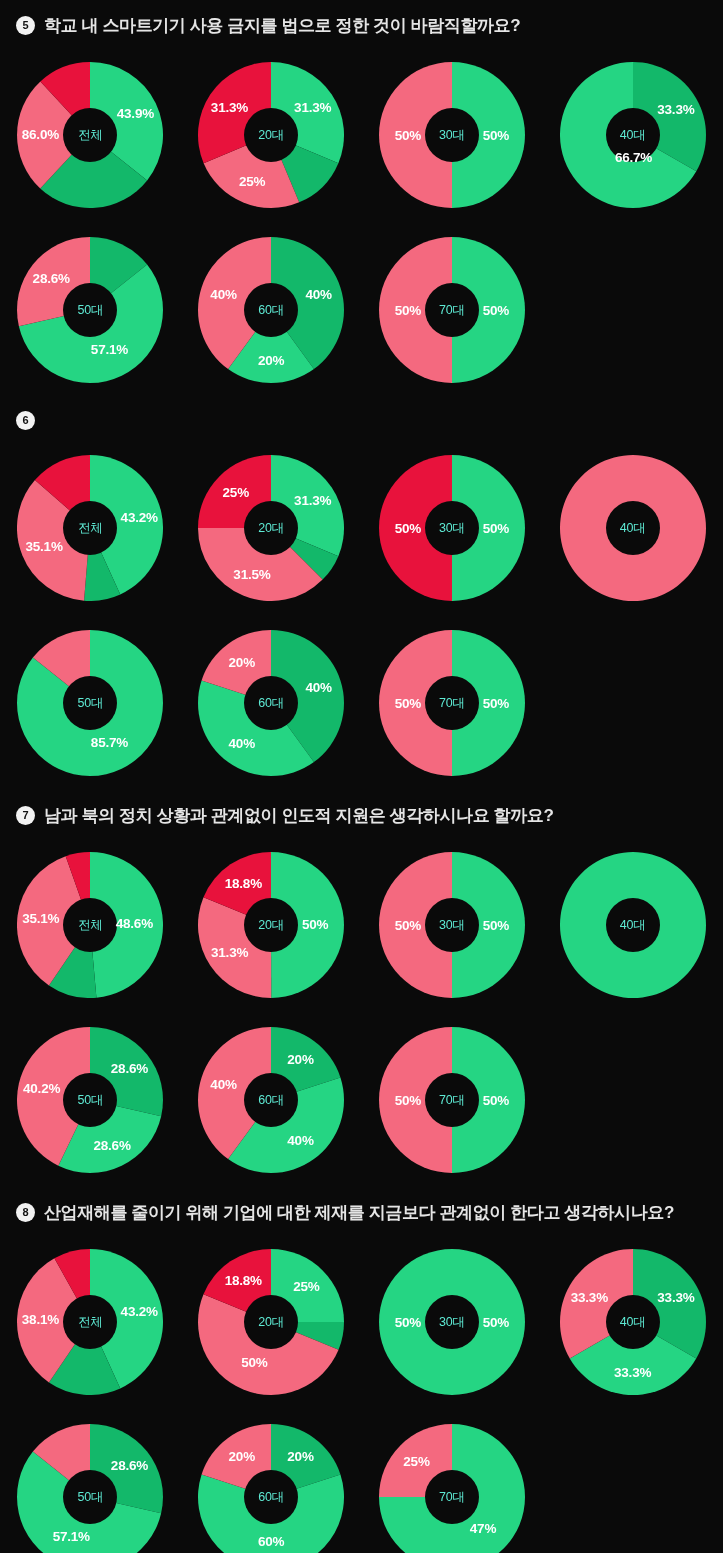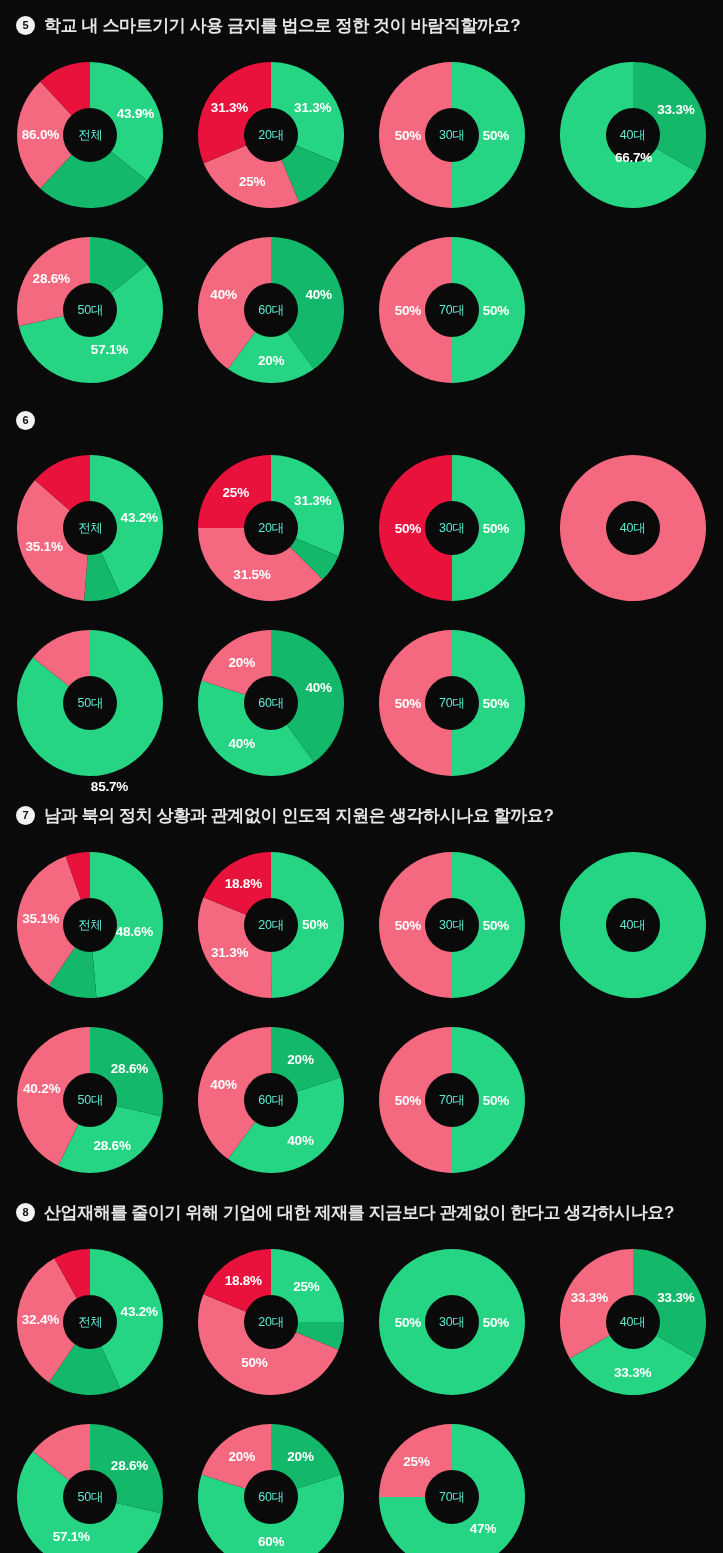--- a/index.html
+++ b/index.html
@@ -247,21 +247,21 @@
       </div>
       <div class="chart-row">
         <div class="chart-cell">
           <div class="donut-wrap">
             <svg class="donut-svg" viewBox="0 0 146 146">
               <path d="M 73 73 L 73 0 A 73 73 0 1 1 15.88547082790906 27.536492024367796 Z" fill="#25D583"></path>
               <path d="M 73 73 L 15.88547082790906 27.536492024367796 A 73 73 0 0 1 72.99999999999999 0 Z" fill="#F4697F"></path>
               <circle cx="73" cy="73" r="27" fill="#0a0a0a"></circle>
             </svg>
             <div class="donut-hole-label">50대</div>
-            <div class="seg-label" style="left: 92.1087px; top: 112.634px; margin-top: 44px;">85.7%</div>
+            <div class="seg-label" style="left: 92.1087px; top: 112.634px;">85.7%</div>
           </div>
         </div>
         <div class="chart-cell">
           <div class="donut-wrap">
             <svg class="donut-svg" viewBox="0 0 146 146">
               <path d="M 73 73 L 73 0 A 73 73 0 0 1 115.90832341735054 132.05824058937117 Z" fill="#13B86A"></path>
               <path d="M 73 73 L 115.90832341735054 132.05824058937117 A 73 73 0 0 1 3.5728743104537983 50.44175941062882 Z" fill="#25D583"></path>
               <path d="M 73 73 L 3.5728743104537983 50.44175941062882 A 73 73 0 0 1 72.99999999999999 0 Z" fill="#F4697F"></path>
               <circle cx="73" cy="73" r="27" fill="#0a0a0a"></circle>
             </svg>
@@ -295,21 +295,21 @@
         <div class="chart-cell">
           <div class="donut-wrap">
             <svg class="donut-svg" viewBox="0 0 146 146">
               <path d="M 73 73 L 73 0 A 73 73 0 0 1 79.41313734820426 145.7177534674516 Z" fill="#25D583"></path>
               <path d="M 73 73 L 79.41313734820426 145.7177534674516 A 73 73 0 0 1 31.96791341679444 133.376881922043 Z" fill="#13B86A"></path>
               <path d="M 73 73 L 31.96791341679444 133.376881922043 A 73 73 0 0 1 48.704173249822006 4.161690879820881 Z" fill="#F4697F"></path>
               <path d="M 73 73 L 48.704173249822006 4.161690879820881 A 73 73 0 0 1 73.00000000000006 0 Z" fill="#E8123C"></path>
               <circle cx="73" cy="73" r="27" fill="#0a0a0a"></circle>
             </svg>
             <div class="donut-hole-label">전체</div>
-            <div class="seg-label" style="left: 116.957px; top: 71.0654px; margin-top: 8px;">48.6%</div>
+            <div class="seg-label" style="left: 116.957px; top: 71.0654px;">48.6%</div>
             <div class="seg-label" style="left: 23.4142px; top: 66.5775px;">35.1%</div>
           </div>
         </div>
         <div class="chart-cell">
           <div class="donut-wrap">
             <svg class="donut-svg" viewBox="0 0 146 146">
               <path d="M 73 73 L 73 0 A 73 73 0 0 1 73.22910678044212 145.9996404791363 Z" fill="#25D583"></path>
               <path d="M 73 73 L 73.22910678044212 145.9996404791363 A 73 73 0 0 1 5.502126713867966 45.19645522870755 Z" fill="#F4697F"></path>
               <path d="M 73 73 L 5.502126713867966 45.19645522870755 A 73 73 0 0 1 73.00000000000006 0 Z" fill="#E8123C"></path>
               <circle cx="73" cy="73" r="27" fill="#0a0a0a"></circle>
@@ -396,21 +396,21 @@
           <div class="donut-wrap">
             <svg class="donut-svg" viewBox="0 0 146 146">
               <path d="M 73 73 L 73 0 A 73 73 0 0 1 103.24941741250973 139.4377358600047 Z" fill="#25D583"></path>
               <path d="M 73 73 L 103.24941741250973 139.4377358600047 A 73 73 0 0 1 31.96791341679444 133.376881922043 Z" fill="#13B86A"></path>
               <path d="M 73 73 L 31.96791341679444 133.376881922043 A 73 73 0 0 1 37.430740822050765 9.251840798875811 Z" fill="#F4697F"></path>
               <path d="M 73 73 L 37.430740822050765 9.251840798875811 A 73 73 0 0 1 73.00000000000006 0 Z" fill="#E8123C"></path>
               <circle cx="73" cy="73" r="27" fill="#0a0a0a"></circle>
             </svg>
             <div class="donut-hole-label">전체</div>
             <div class="seg-label" style="left: 121.863px; top: 62.3996px;">43.2%</div>
-            <div class="seg-label" style="left: 23.0484px; top: 70.8016px;">32.4%</div>
+            <div class="seg-label" style="left: 23.0484px; top: 70.8016px;">38.1%</div>
           </div>
         </div>
         <div class="chart-cell">
           <div class="donut-wrap">
             <svg class="donut-svg" viewBox="0 0 146 146">
               <path d="M 73 73 L 73 0 A 73 73 0 0 1 146 73 Z" fill="#25D583"></path>
               <path d="M 73 73 L 146 73 A 73 73 0 0 1 140.53063609891547 100.72387397309147 Z" fill="#13B86A"></path>
               <path d="M 73 73 L 140.53063609891547 100.72387397309147 A 73 73 0 0 1 5.469363901084549 45.27612602690854 Z" fill="#F4697F"></path>
               <path d="M 73 73 L 5.469363901084549 45.27612602690854 A 73 73 0 0 1 72.99999999999999 0 Z" fill="#E8123C"></path>
               <circle cx="73" cy="73" r="27" fill="#0a0a0a"></circle>

